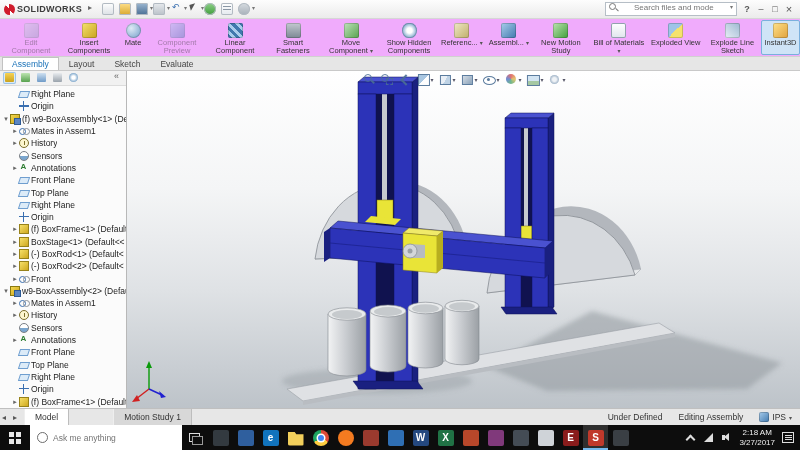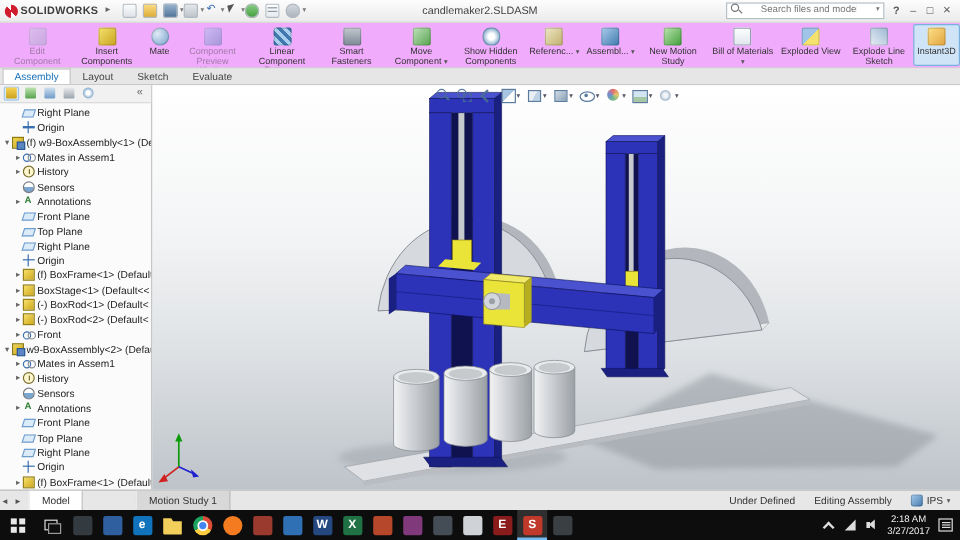--- a/index.html
+++ b/index.html
@@ -237,21 +237,20 @@
         <span class="qi new-document-icon arrow-none"></span>
         <span class="qi open-icon arrow-none"></span>
         <span class="qi save-icon caret arrow-none"></span>
         <span class="qi print-icon caret arrow-none"></span>
         <span class="qi undo-icon caret arrow-none"></span>
         <span class="qi select-icon caret arrow-none"></span>
         <span class="qi rebuild-icon arrow-none"></span>
         <span class="qi file-properties-icon arrow-none"></span>
         <span class="qi options-icon caret arrow-none"></span>
       </span>
-    <div class="wtitle">candlemaker2.SLDASM</div>
     <div class="tb-right">
       <span class="tsearch-box">
         <span class="glass-icon"></span>
         <input placeholder="Search files and models" style="">
         <span class="sb-caret">▾</span>
       </span>
       <span style="display:flex;align-items:center;">
 
       <span class="wctl help-icon arrow-none"></span>
           <span class="wctl minimize-icon arrow-none"></span>
@@ -708,20 +707,24 @@
         <span>IPS</span>
         <span class="cg"></span>
       </span>
     </span>
   </div>
 
   <div class="taskbar">
     <span class="start">
         <span class="win-logo"></span>
       </span>
+    <span class="cortana">
+      <span class="cortana-circle-icon"></span>
+      <input placeholder="Ask me anything" style="">
+    </span>
     <span class="taskview">
         <span class="taskview-icon"></span>
       </span>
     <span class="tapps">
 
         <span class="tapp arrow-none">
           <span class="tapp-ic store-icon" style="background: rgb(51, 58, 64);">
             <span></span>
           </span>
         </span>

